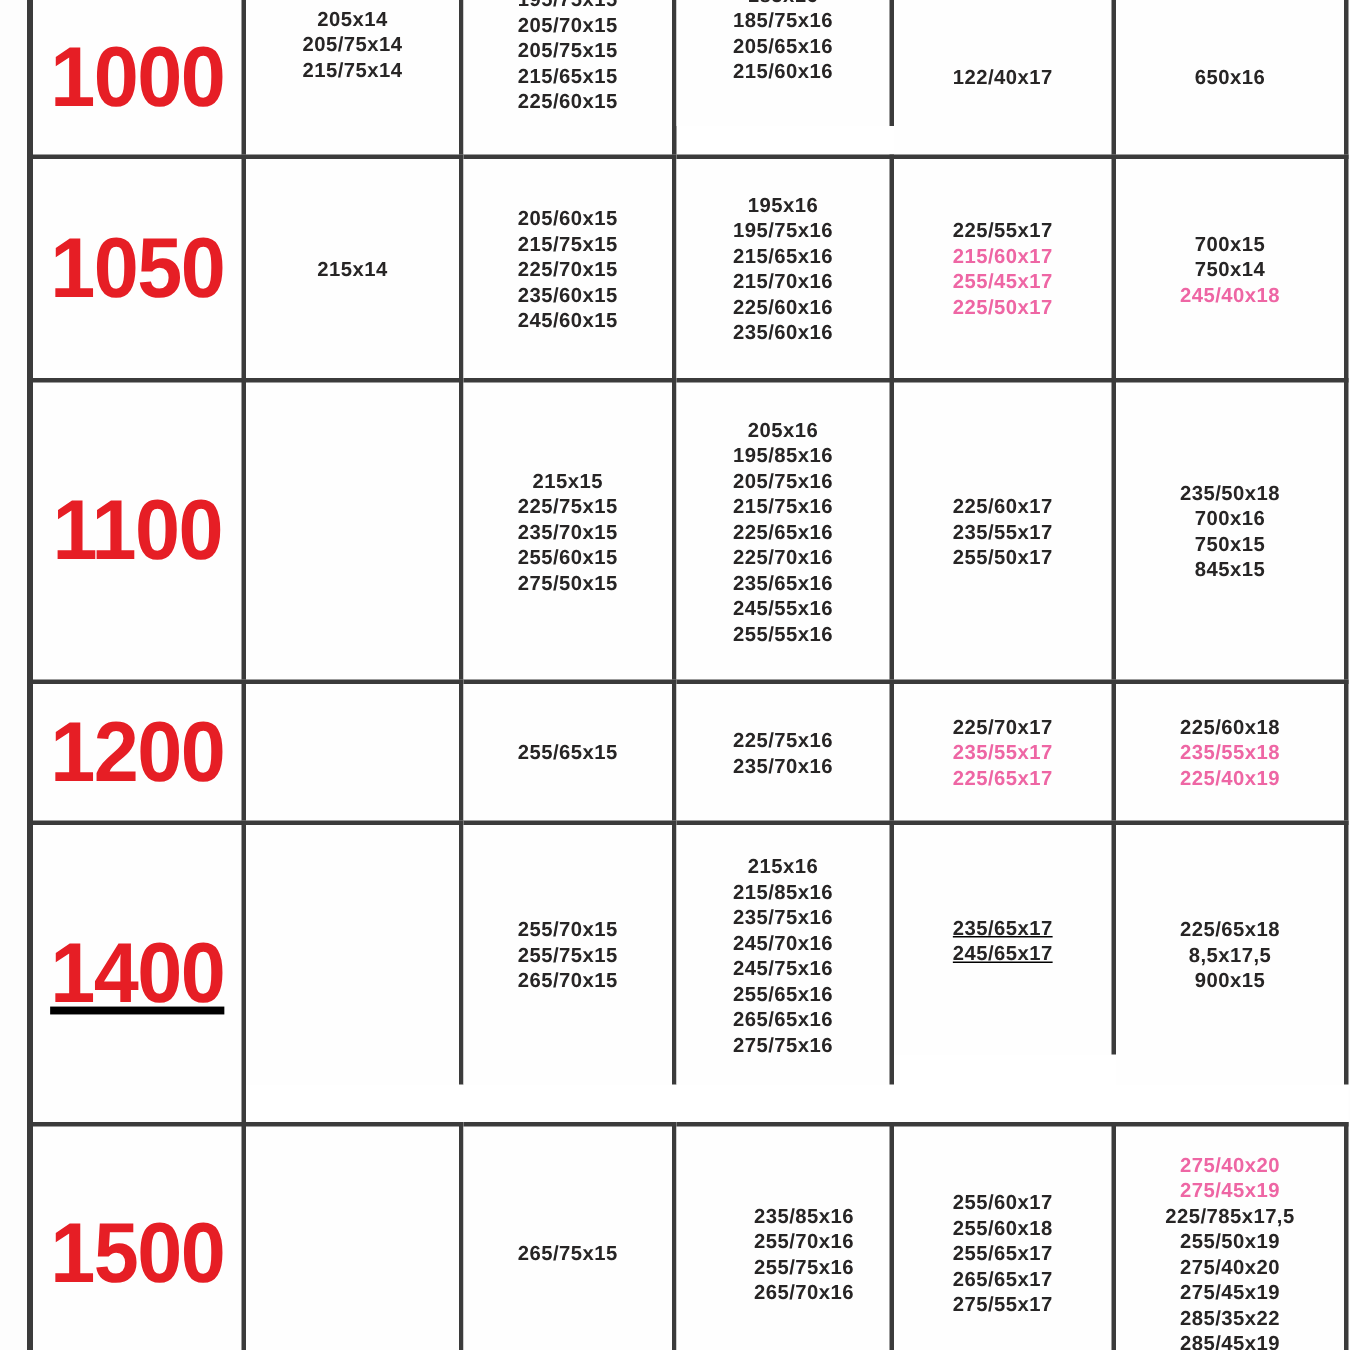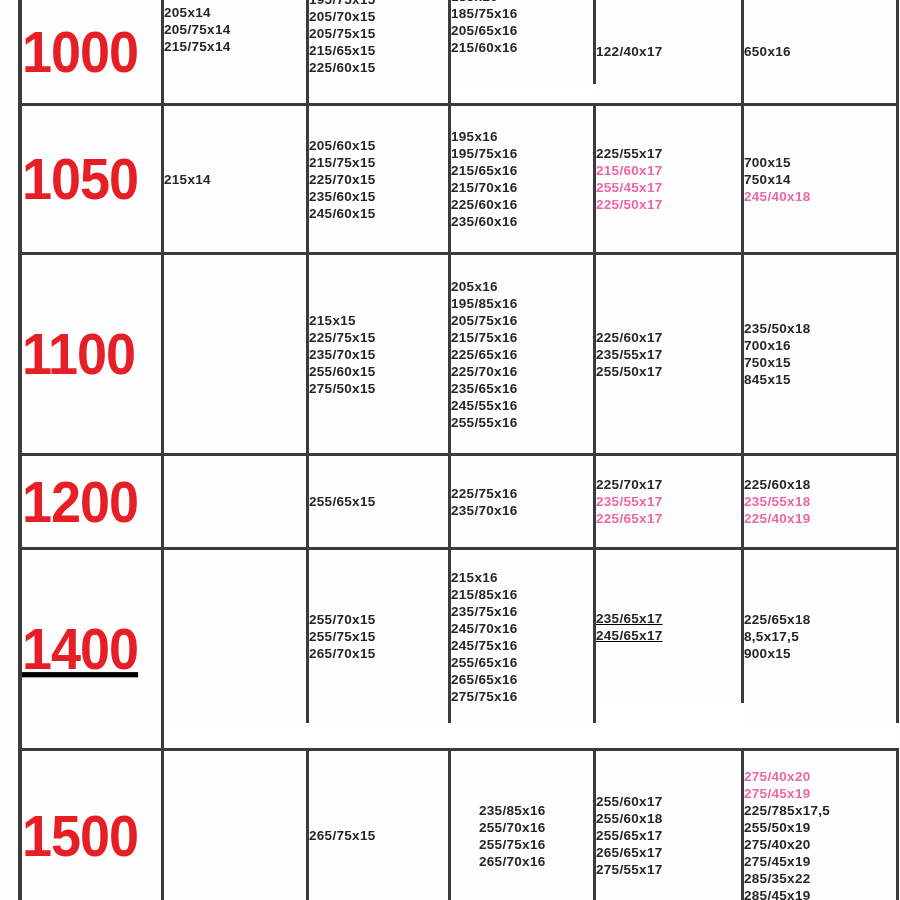--- a/index.html
+++ b/index.html
@@ -11,21 +11,21 @@
     display:grid;
     grid-template-columns:142px 145px 142px 145px 148px 155px;
     border-left:4px solid #3b3b3b;
     border-bottom:6px solid #3b3b3b;
     background:#fff;
   }
   .cell {
     border-right:3px solid #3b3b3b;
     border-top:3px solid #3b3b3b;
     display:flex; flex-direction:column;
-    align-items:flex-start; justify-content:center;
+    align-items:center; justify-content:center;
     overflow:hidden;
     background:#fefefe;
   }
   .cell.v-top { justify-content:flex-start; padding-top:4px; }
   .cell.v-end { justify-content:flex-end; }
   .load-label {
     color:#e61e25; font-weight:700; font-size:54px; letter-spacing:-1px;
     line-height:1; transform:scaleY(1.05);
   }
   .size {

